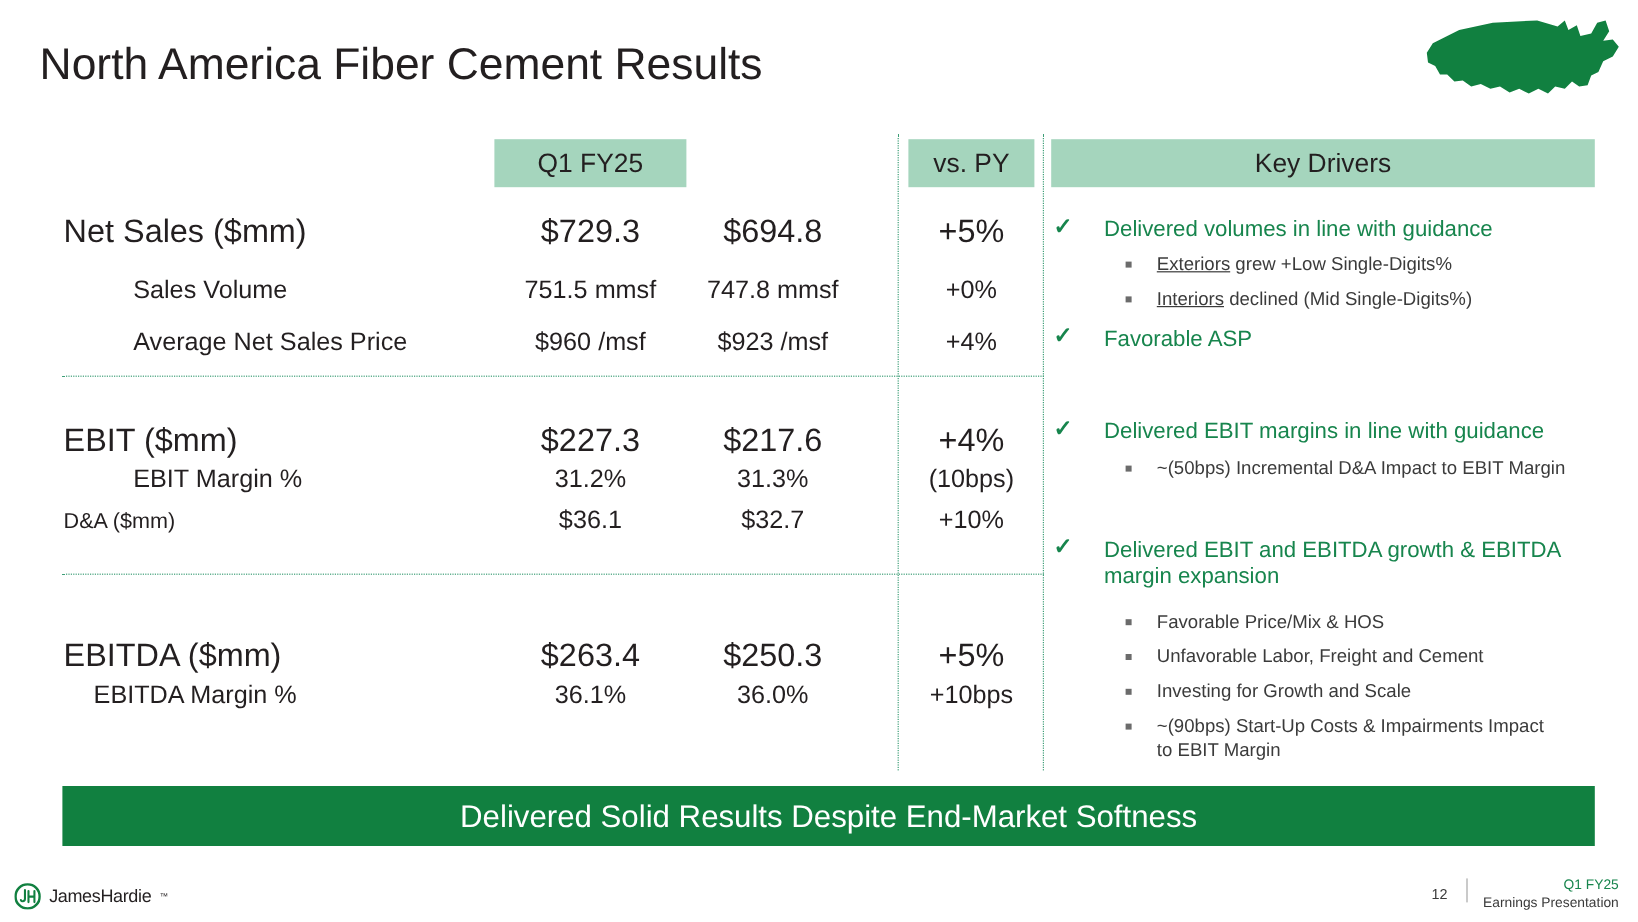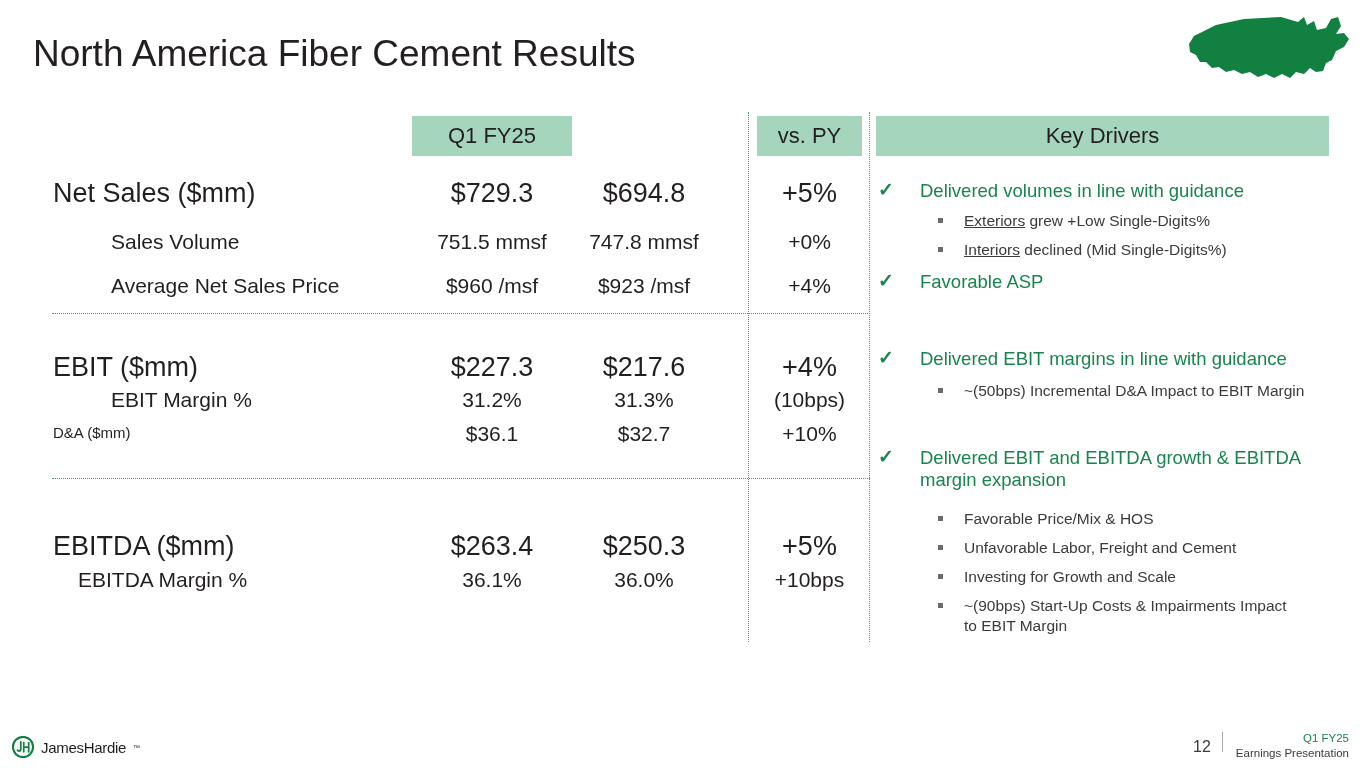--- a/index.html
+++ b/index.html
@@ -38,21 +38,21 @@
     position:absolute;height:0;border-top:1.5px dotted #3e9e77;
   }
   .lbl{position:absolute;white-space:nowrap;color:#231f20;}
   .val{position:absolute;text-align:center;white-space:nowrap;color:#231f20;}
   .col-a{left:412px;width:160px;}
   .col-b{left:564px;width:160px;}
   .col-c{left:757px;width:105px;}
 
   .big   {font-size:27px;}
   .mid   {font-size:21px;}
-  .small {font-size:15px;}
+  .small {font-size:18px;}
 
   
   .kd{position:absolute;left:876px;width:468px;}
   .kd-main{
     position:relative;color:#17854d;font-size:18.5px;line-height:22px;
     padding-left:44px;
   }
   .kd-main .chk{
     position:absolute;left:2px;top:-1px;color:#17854d;font-size:19px;
     font-weight:700;line-height:22px;
@@ -72,21 +72,21 @@
     background:#118040;color:#ffffff;font-size:26px;
     display:flex;align-items:center;justify-content:center;
   }
 
   
   .jh-logo{position:absolute;left:12px;top:736px;display:flex;align-items:center;gap:7px;}
   .jh-mark{width:22px;height:22px;}
   .jh-text{font-size:15px;font-weight:normal;color:#231f20;letter-spacing:-.3px;}
   .jh-tm{font-size:7px;vertical-align:super;color:#231f20;}
 
-  .pg-num{position:absolute;left:1193px;top:738px;font-size:16px;color:#3b3b3b;}
+  .pg-num{position:absolute;left:1193px;top:738px;font-size:12px;color:#3b3b3b;}
   .pg-sep{position:absolute;left:1222px;top:732px;width:0;height:20px;border-left:1px solid #a8a8a8;}
   .pg-q{position:absolute;right:16px;top:732px;font-size:11.5px;color:#17854d;text-align:right;white-space:nowrap;}
   .pg-e{position:absolute;right:16px;top:747px;font-size:11.5px;color:#3b3b3b;text-align:right;white-space:nowrap;}
 </style>
 </head>
 <body>
 
 <div class="slide">
 
   <div class="title">North America Fiber Cement Results</div>
@@ -198,20 +198,23 @@
     <div class="kd-sub" style="margin-top:9px;">
       <span class="sq"></span>
       <span>Investing for Growth and Scale</span>
     </div>
     <div class="kd-sub" style="margin-top:9px;width:330px;">
       <span class="sq"></span>
       <span>~(90bps) Start-Up Costs &amp; Impairments Impact to EBIT Margin</span>
     </div>
   </div>
 
+  <div class="banner">
+    <span>Delivered Solid Results Despite End-Market Softness</span>
+  </div>
 
   <div class="jh-logo">
     <svg class="jh-mark" viewBox="0 0 24 24" aria-hidden="true">
       <circle cx="12" cy="12" r="11" fill="none" stroke="#118040" stroke-width="2.3"></circle>
       <path d="M9.6 6.3 L9.6 14.2 Q9.6 16.4 7.6 16.4 Q6.3 16.4 5.9 15.3" fill="none" stroke="#118040" stroke-width="1.9" stroke-linecap="round"></path>
       <path d="M12.8 7.2 L12.8 17.2 M18.2 7.2 L18.2 17.2 M12.8 12.2 L18.2 12.2" fill="none" stroke="#118040" stroke-width="1.9" stroke-linecap="round"></path>
     </svg>
     <span class="jh-text">JamesHardie</span>
     <span class="jh-tm">™</span>
   </div>

